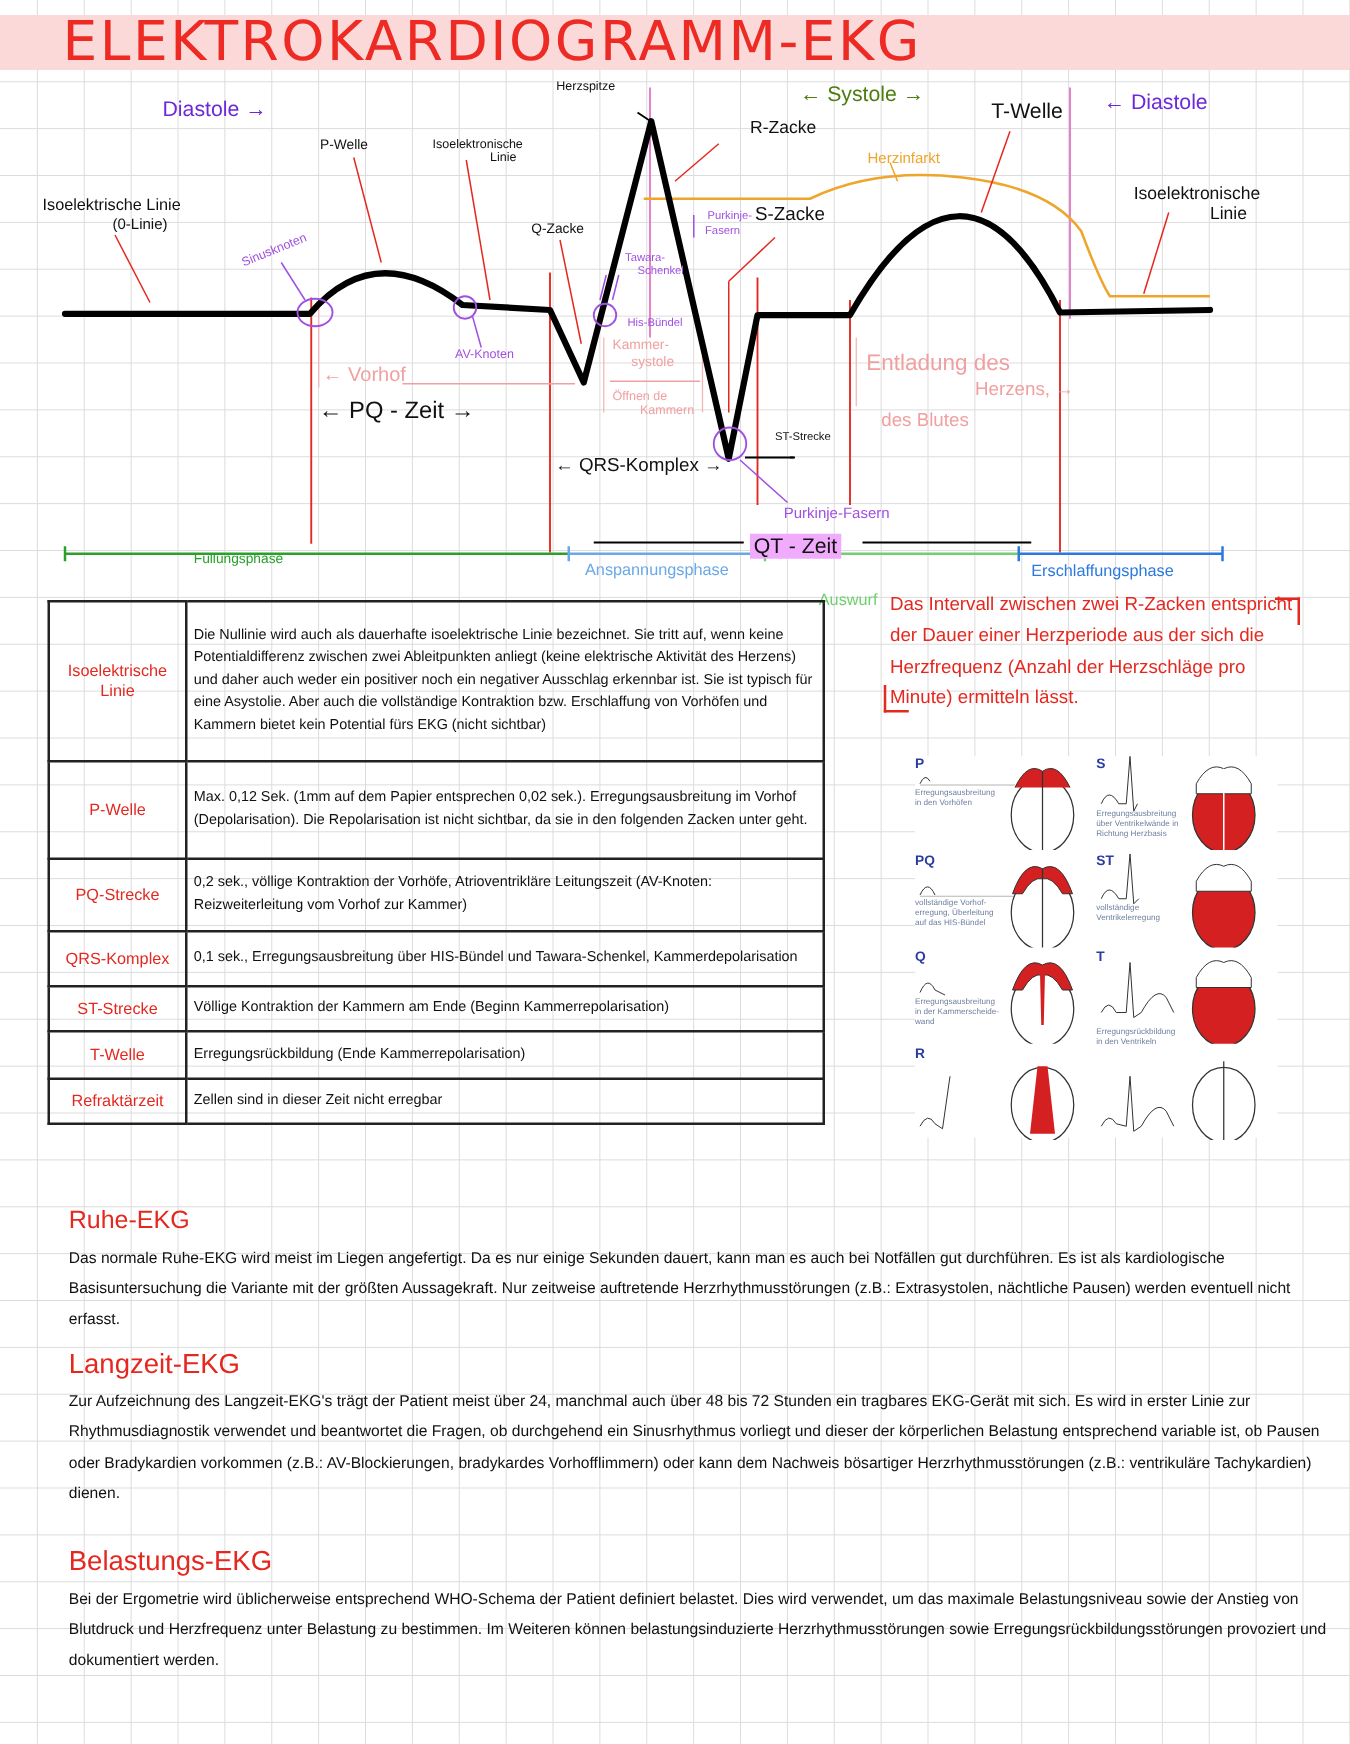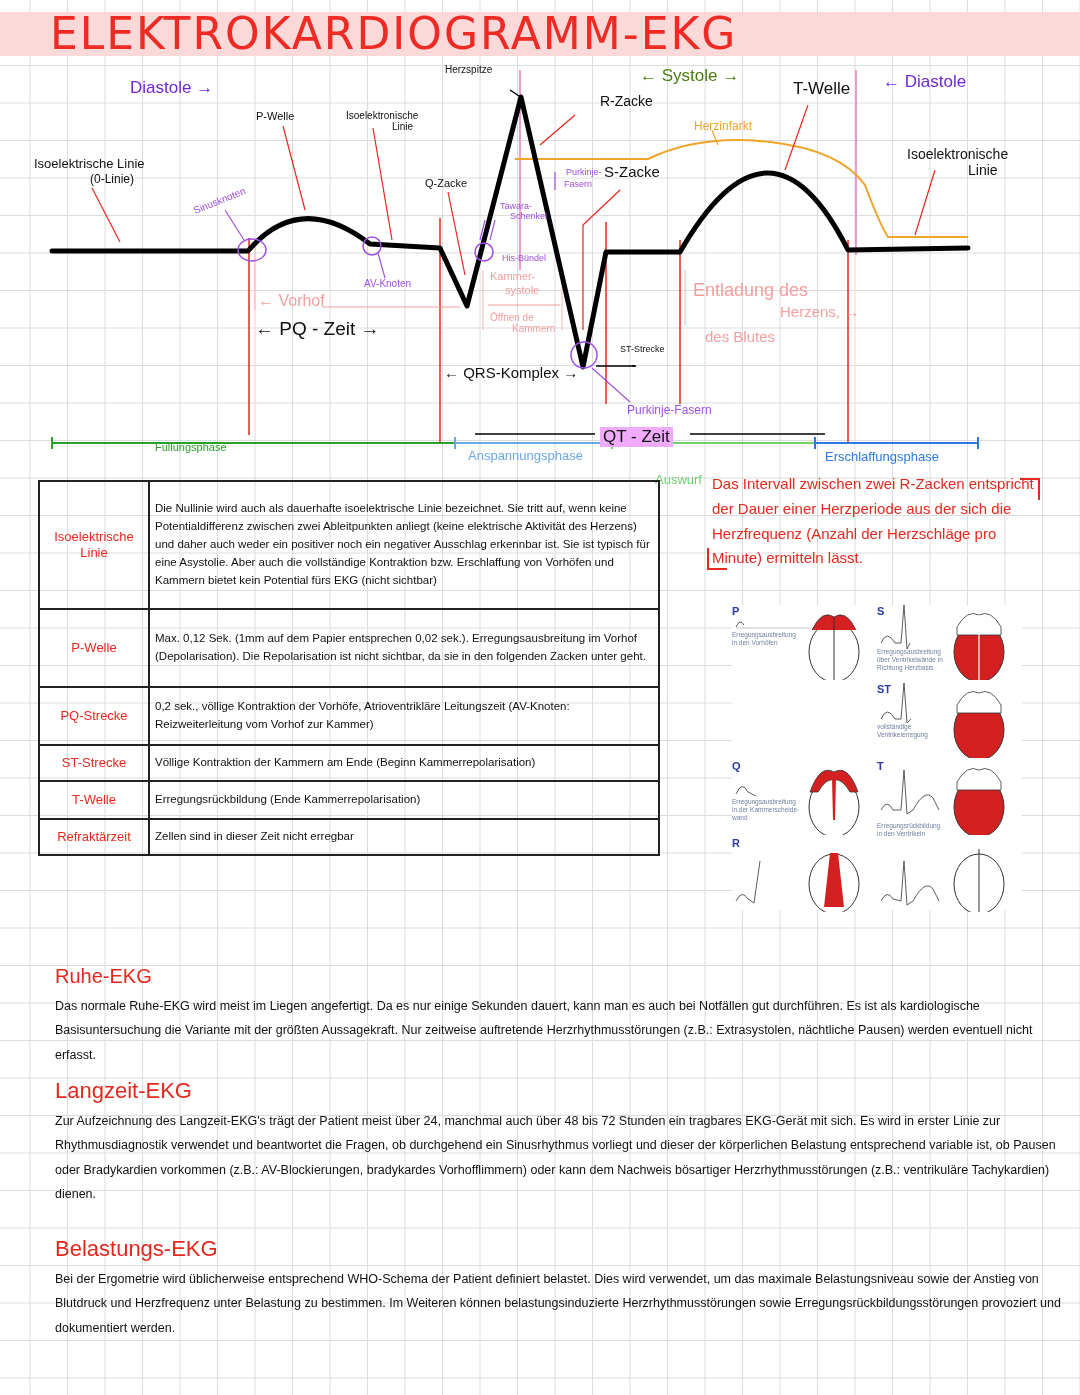--- a/index.html
+++ b/index.html
@@ -184,20 +184,24 @@
     <td>Die Nullinie wird auch als dauerhafte isoelektrische Linie bezeichnet. Sie tritt auf, wenn keine Potentialdifferenz zwischen zwei Ableitpunkten anliegt (keine elektrische Aktivität des Herzens) und daher auch weder ein positiver noch ein negativer Ausschlag erkennbar ist. Sie ist typisch für eine Asystolie. Aber auch die vollständige Kontraktion bzw. Erschlaffung von Vorhöfen und Kammern bietet kein Potential fürs EKG (nicht sichtbar)</td>
   </tr>
   <tr style="height:78px;">
     <td class="term">P-Welle</td>
     <td>Max. 0,12 Sek. (1mm auf dem Papier entsprechen 0,02 sek.). Erregungsausbreitung im Vorhof (Depolarisation). Die Repolarisation ist nicht sichtbar, da sie in den folgenden Zacken unter geht.</td>
   </tr>
   <tr style="height:58px;">
     <td class="term">PQ-Strecke</td>
     <td>0,2 sek., völlige Kontraktion der Vorhöfe, Atrioventrikläre Leitungszeit (AV-Knoten: Reizweiterleitung vom Vorhof zur Kammer)</td>
   </tr>
+  <tr style="height:44px;">
+    <td class="term">QRS-Komplex</td>
+    <td>0,1 sek., Erregungsausbreitung über HIS-Bündel und Tawara-Schenkel, Kammerdepolarisation</td>
+  </tr>
   <tr style="height:36px;">
     <td class="term">ST-Strecke</td>
     <td>Völlige Kontraktion der Kammern am Ende (Beginn Kammerrepolarisation)</td>
   </tr>
   <tr style="height:38px;">
     <td class="term">T-Welle</td>
     <td>Erregungsrückbildung (Ende Kammerrepolarisation)</td>
   </tr>
   <tr style="height:36px;">
     <td class="term">Refraktärzeit</td>
@@ -225,20 +229,31 @@
   <div class="heart-panel" style="left:145px;top:0;">
     <span class="hp-label">S</span>
     <span class="hp-desc" style="top:43px;width:70px;">Erregungsausbreitung über Ventrikelwände in Richtung Herzbasis</span>
     <svg width="145" height="75" style="position:absolute;left:0;top:0;">
       <path d="M4 38 Q10 24 18 38 L24 38 L27 0 L30 44 L33 38" stroke="#333" fill="none" stroke-width="0.8"></path>
       <ellipse cx="102" cy="47" rx="25" ry="30" fill="#d42020" stroke="#333" stroke-width="1"></ellipse>
       <path d="M80 22 Q90 4 102 10 Q114 4 124 22 L124 30 L80 30 Z" fill="#fff" stroke="#333" stroke-width="0.8"></path>
       <line x1="102" y1="10" x2="102" y2="76" stroke="#fff" stroke-width="1.2"></line>
     </svg>
   </div>
+  <div class="heart-panel" style="left:0;top:78px;">
+    <span class="hp-label">PQ</span>
+    <span class="hp-desc" style="top:36px;width:70px;">vollständige Vorhof-erregung, Überleitung auf das HIS-Bündel</span>
+    <svg width="145" height="75" style="position:absolute;left:0;top:0;">
+      <path d="M4 33 Q10 20 16 33" stroke="#333" fill="none" stroke-width="0.8"></path>
+      <line x1="4" y1="34" x2="80" y2="34" stroke="#888" stroke-width="0.5"></line>
+      <ellipse cx="102" cy="47" rx="25" ry="30" fill="#fff" stroke="#333" stroke-width="1"></ellipse>
+      <path d="M78 32 Q88 4 102 12 Q116 4 126 32 L118 32 Q110 18 102 20 Q94 18 86 32 Z" fill="#d42020" stroke="#333" stroke-width="0.8"></path>
+      <line x1="102" y1="12" x2="102" y2="76" stroke="#333" stroke-width="1"></line>
+    </svg>
+  </div>
   <div class="heart-panel" style="left:145px;top:78px;">
     <span class="hp-label">ST</span>
     <span class="hp-desc" style="top:40px;width:70px;">vollständige Ventrikelerregung</span>
     <svg width="145" height="75" style="position:absolute;left:0;top:0;">
       <path d="M4 36 Q10 22 18 36 L24 36 L27 0 L30 40 L34 36" stroke="#333" fill="none" stroke-width="0.8"></path>
       <ellipse cx="102" cy="47" rx="25" ry="30" fill="#d42020" stroke="#333" stroke-width="1"></ellipse>
       <path d="M80 22 Q90 4 102 10 Q114 4 124 22 L124 30 L80 30 Z" fill="#fff" stroke="#333" stroke-width="0.8"></path>
     </svg>
   </div>
   <div class="heart-panel" style="left:0;top:155px;">

